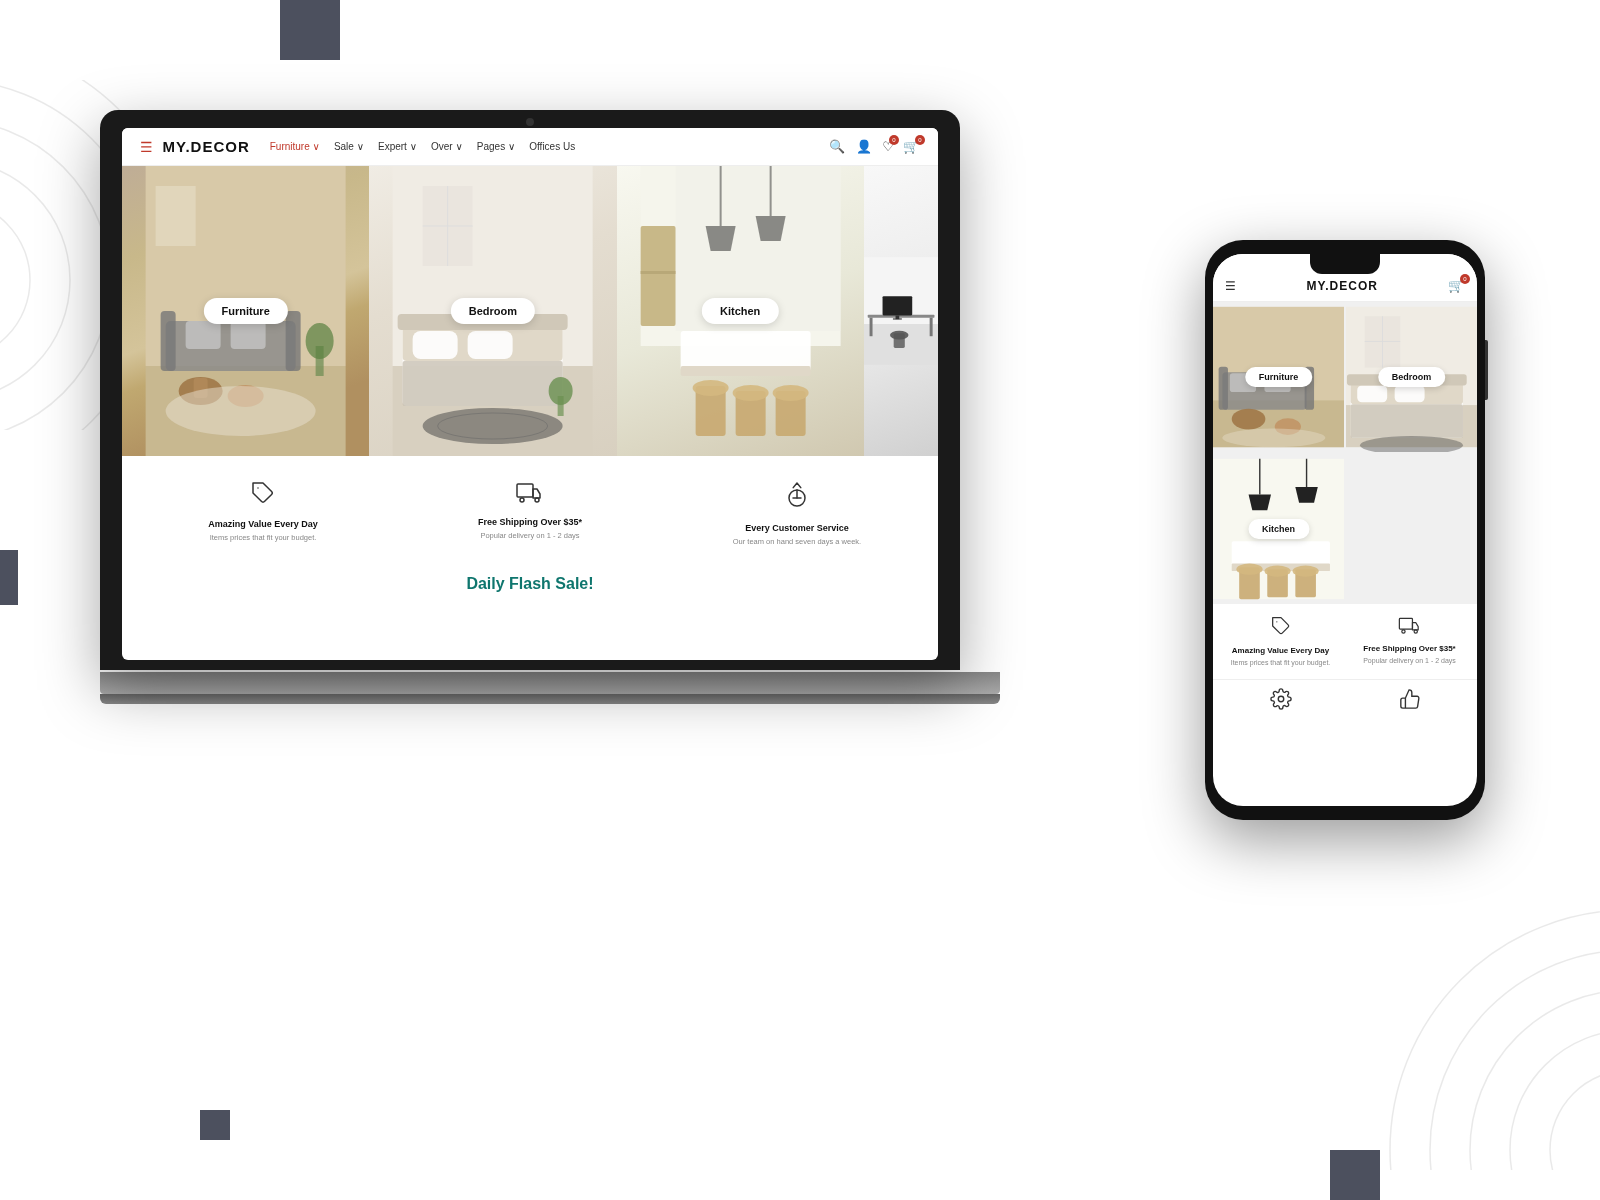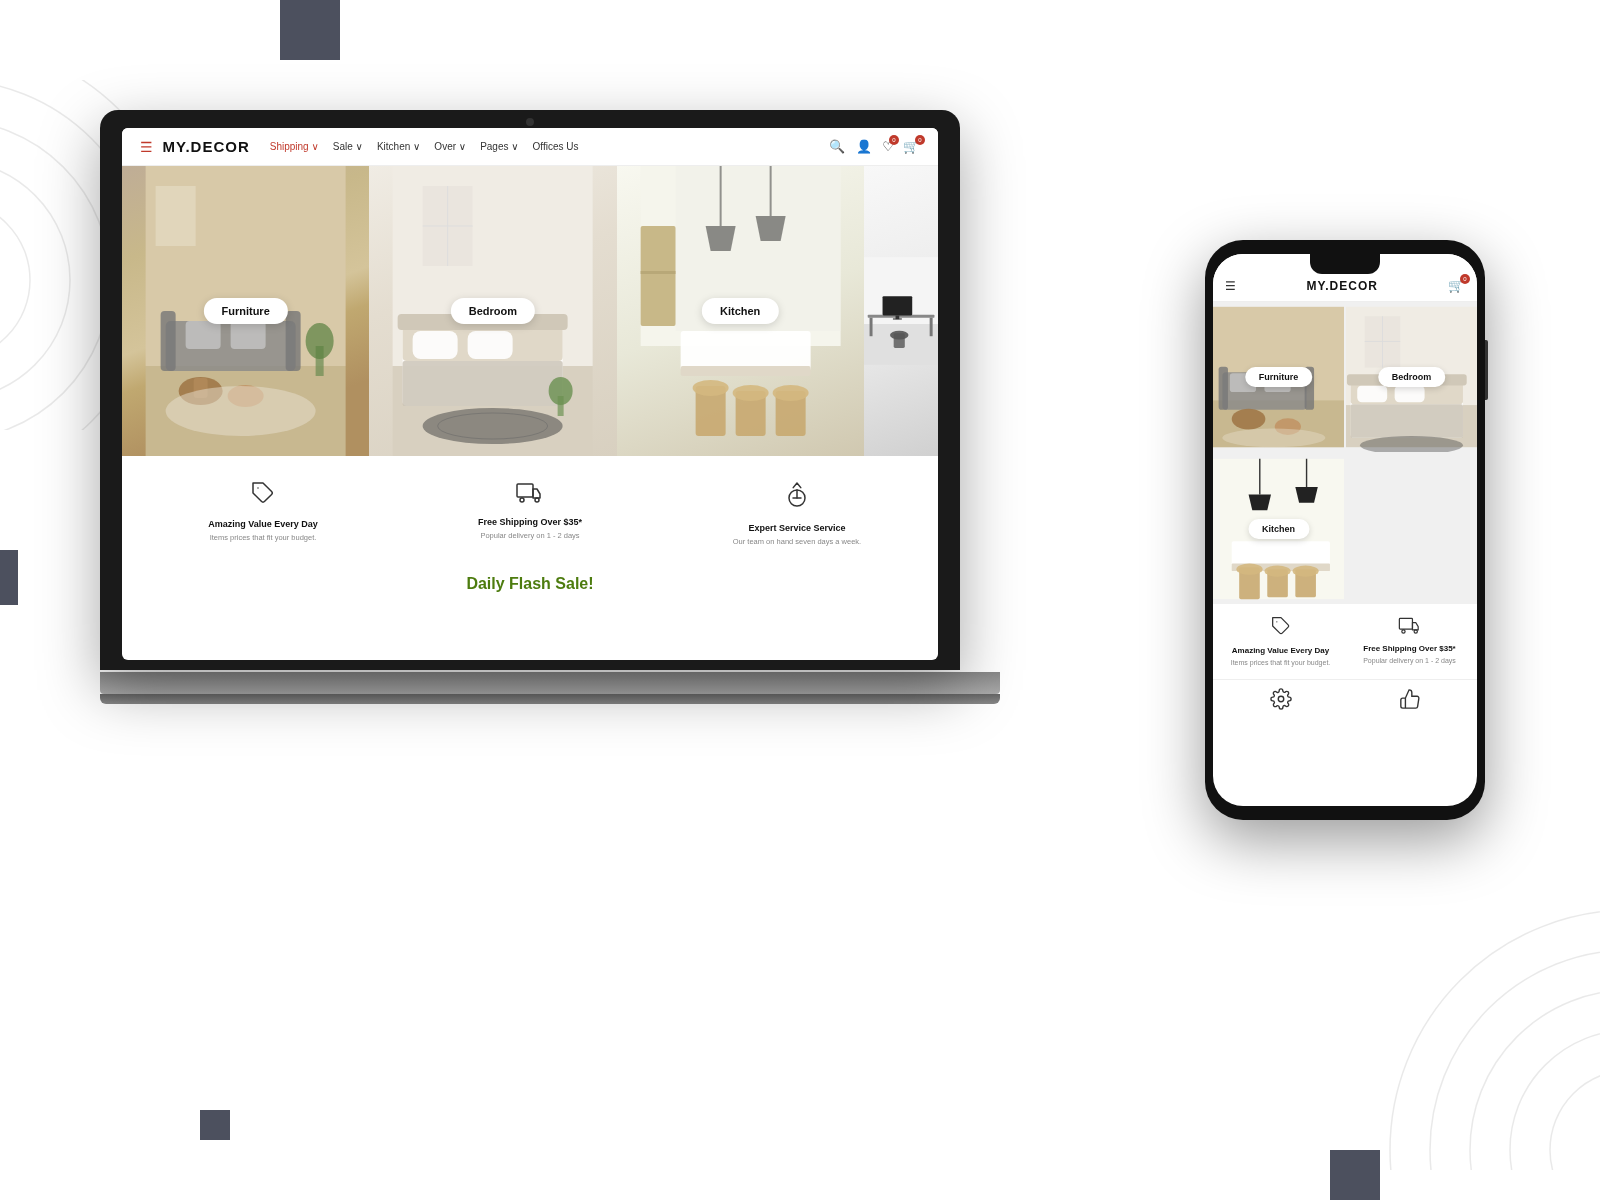--- a/index.html
+++ b/index.html
@@ -270,21 +270,21 @@
       font-size: 7.5px;
       color: #888;
       line-height: 1.4;
     }
 
     .flash-sale {
       text-align: center;
       padding: 12px;
       font-size: 16px;
       font-weight: 800;
-      color: #4d7c0f;
+      color: #0f766e;
       background: #fff;
     }
 
     
     .room-scene {
       width: 100%; height: 100%;
       position: relative;
       overflow: hidden;
     }
 
@@ -383,23 +383,23 @@
 <div class="laptop-wrapper">
   <div class="laptop-body">
     <div class="laptop-camera"></div>
     <div class="laptop-screen">
 
       <div class="site-nav">
         <div class="site-nav" style="border:none;padding:0;gap:10px;flex:1;">
           <span class="hamburger" style="color:#c0392b;font-size:14px;">☰</span>
           <span class="site-logo">MY.DECOR</span>
           <div class="nav-links">
-            <span class="nav-link active">Shipping ∨</span>
+            <span class="nav-link active">Furniture ∨</span>
             <span class="nav-link">Sale ∨</span>
-            <span class="nav-link">Kitchen ∨</span>
+            <span class="nav-link">Expert ∨</span>
             <span class="nav-link">Over ∨</span>
             <span class="nav-link">Pages ∨</span>
             <span class="nav-link">Offices Us</span>
           </div>
           <div class="nav-icons">
             <span class="nav-icon">🔍</span>
             <span class="nav-icon">👤</span>
             <span class="nav-icon" style="position:relative;">♡<span class="badge">0</span></span>
             <span class="nav-icon" style="position:relative;">🛒<span class="badge">0</span></span>
           </div>
@@ -546,21 +546,21 @@
         </div>
         <div class="feature-item">
           <div class="feature-icon">
             <svg width="24" height="28" viewBox="0 0 24 28" fill="none" stroke="#333" stroke-width="1.5" stroke-linecap="round" stroke-linejoin="round">
               <circle cx="12" cy="17" r="8"></circle>
               <polyline points="8.21,6.62 12,2 15.79,6.62"></polyline>
               <line x1="12" y1="9" x2="12" y2="17"></line>
               <line x1="8" y1="17" x2="16" y2="17"></line>
             </svg>
           </div>
-          <div class="feature-title">Expert Service Service</div>
+          <div class="feature-title">Every Customer Service</div>
           <div class="feature-desc">Our team on hand seven days a week.</div>
         </div>
       </div>
 
       <div class="flash-sale">Daily Flash Sale!</div>
     </div>
   </div>
   <div class="laptop-base"></div>
   <div class="laptop-foot"></div>
 </div>

